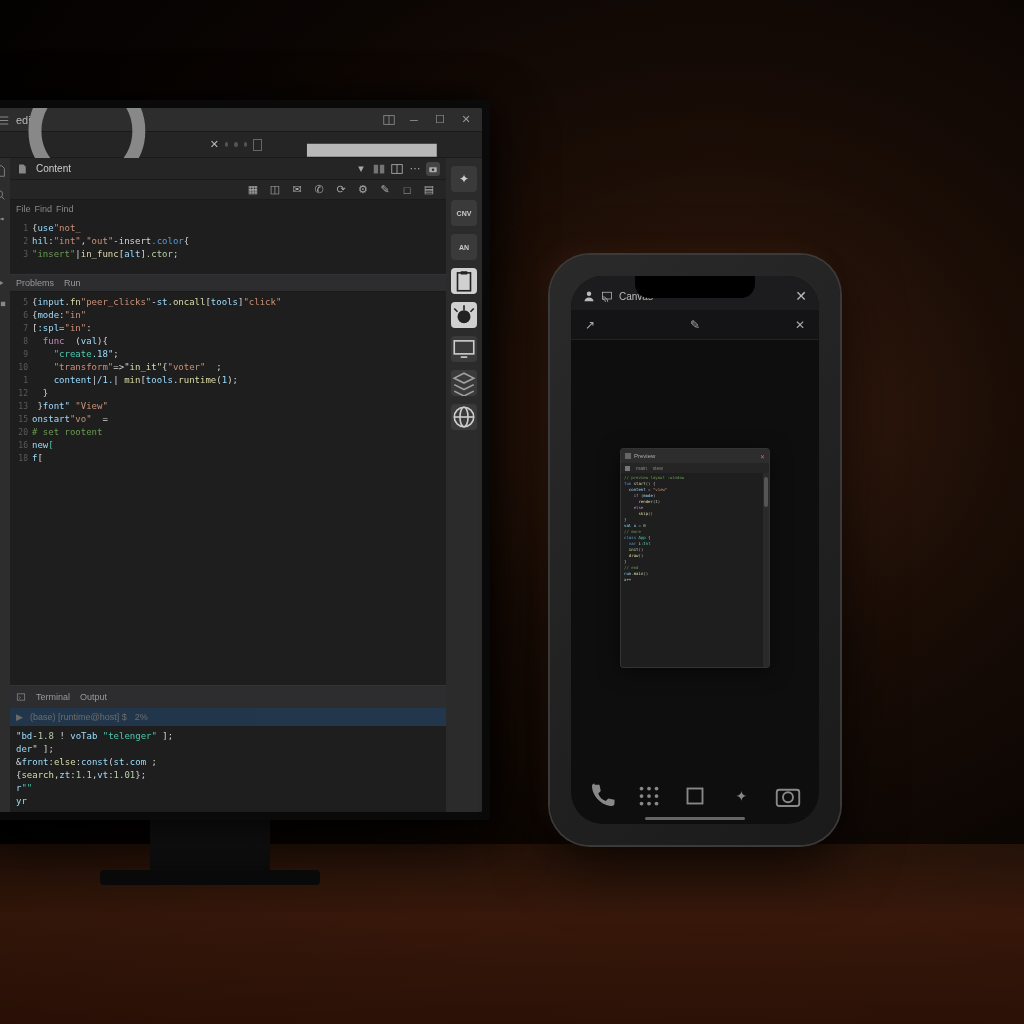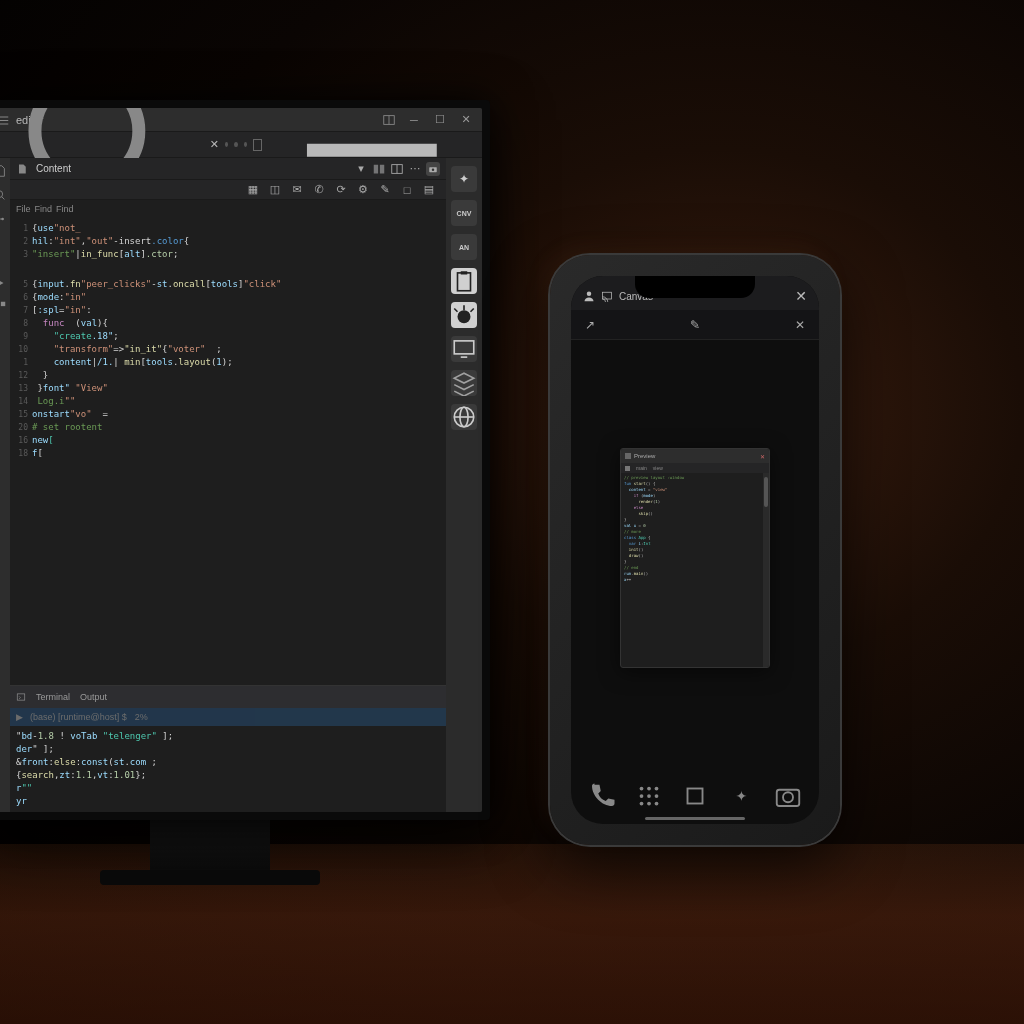--- a/index.html
+++ b/index.html
@@ -499,20 +499,24 @@
             <div class="gutter-line">
               <span class="lineno">3</span>
               <span class="codeline"><span class="c">"insert"</span><span class="d">|</span><span class="f">in_func</span><span class="d">[</span><span class="v">alt</span><span class="d">]</span><span class="n">.ctor</span><span class="d">;</span></span>
             </div>
             <div class="gutter-line">
               <span class="lineno"></span>
               <span class="codeline"></span>
             </div>
           </div>
 
+        <div class="subtabs">
+          <span>Problems</span>
+          <span>Run</span>
+        </div>
 
         <div class="code" id="code-main">
             <div class="gutter-line">
               <span class="lineno">5</span>
               <span class="codeline"><span class="d">{</span><span class="v">input</span><span class="d">.</span><span class="f">fn</span><span class="s">"peer_clicks"</span><span class="d">-</span><span class="v">st</span><span class="d">.</span><span class="f">oncall</span><span class="d">[</span><span class="v">tools</span><span class="d">]</span><span class="s">"click"</span></span>
             </div>
             <div class="gutter-line">
               <span class="lineno">6</span>
               <span class="codeline"><span class="d">{</span><span class="v">mode</span><span class="d">:</span><span class="s">"in"</span></span>
             </div>
@@ -527,33 +531,29 @@
             <div class="gutter-line">
               <span class="lineno">9</span>
               <span class="codeline">    <span class="t">"create</span><span class="v">.18"</span><span class="d">;</span></span>
             </div>
             <div class="gutter-line">
               <span class="lineno">10</span>
               <span class="codeline">    <span class="s">"transform"</span><span class="d">=&gt;</span><span class="f">"in_it"</span><span class="d">{</span><span class="s">"voter"</span>  <span class="d">;</span></span>
             </div>
             <div class="gutter-line">
               <span class="lineno">1</span>
-              <span class="codeline">    <span class="v">content</span><span class="d">|</span><span class="v">/1.</span><span class="d">|</span> <span class="f">min</span><span class="d">[</span><span class="v">tools</span><span class="d">.</span><span class="f">layout</span><span class="d">(</span><span class="v">1</span><span class="d">);</span></span>
+              <span class="codeline">    <span class="v">content</span><span class="d">|</span><span class="v">/1.</span><span class="d">|</span> <span class="f">min</span><span class="d">[</span><span class="v">tools</span><span class="d">.</span><span class="f">runtime</span><span class="d">(</span><span class="v">1</span><span class="d">);</span></span>
             </div>
             <div class="gutter-line">
               <span class="lineno">12</span>
               <span class="codeline">  <span class="d">}</span></span>
             </div>
             <div class="gutter-line">
               <span class="lineno">13</span>
               <span class="codeline"><span class="d"> }</span><span class="v">font"</span> <span class="s">"View"</span></span>
-            </div>
-            <div class="gutter-line">
-              <span class="lineno">14</span>
-              <span class="codeline"><span class="c"> Log.i</span><span class="s">""</span></span>
             </div>
             <div class="gutter-line">
               <span class="lineno">15</span>
               <span class="codeline"><span class="v">onstart</span><span class="s">"vo"</span>  <span class="d">=</span></span>
             </div>
             <div class="gutter-line">
               <span class="lineno">20</span>
               <span class="codeline"><span class="c"># set rootent</span></span>
             </div>
             <div class="gutter-line">

